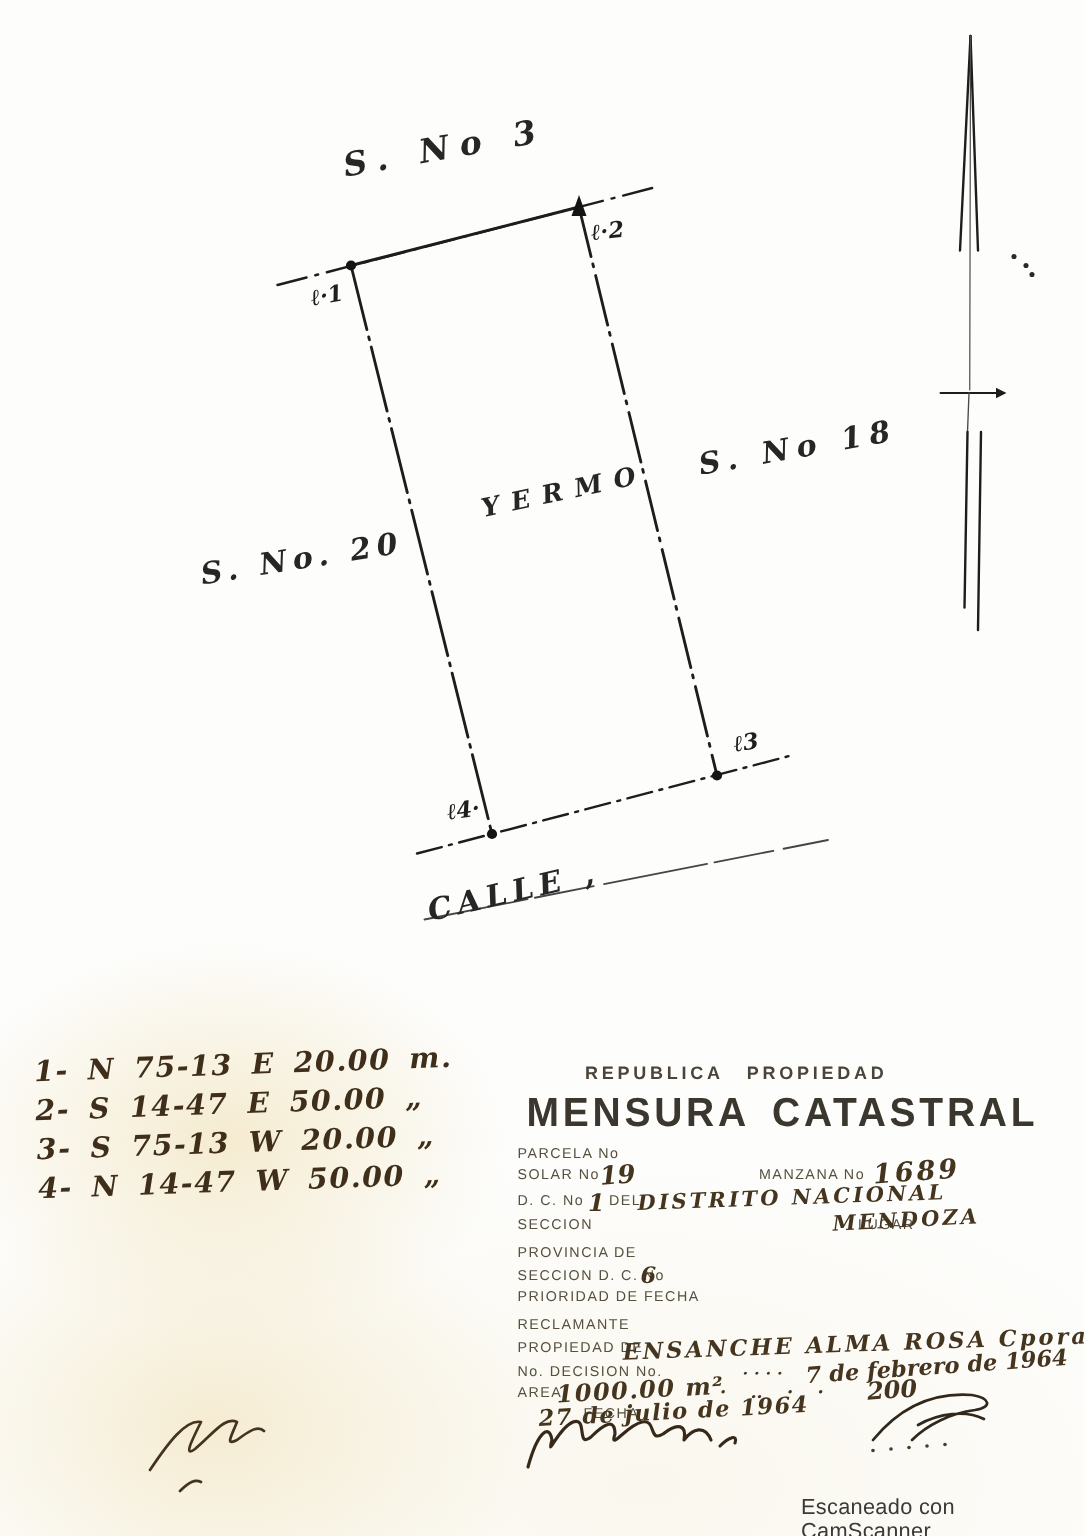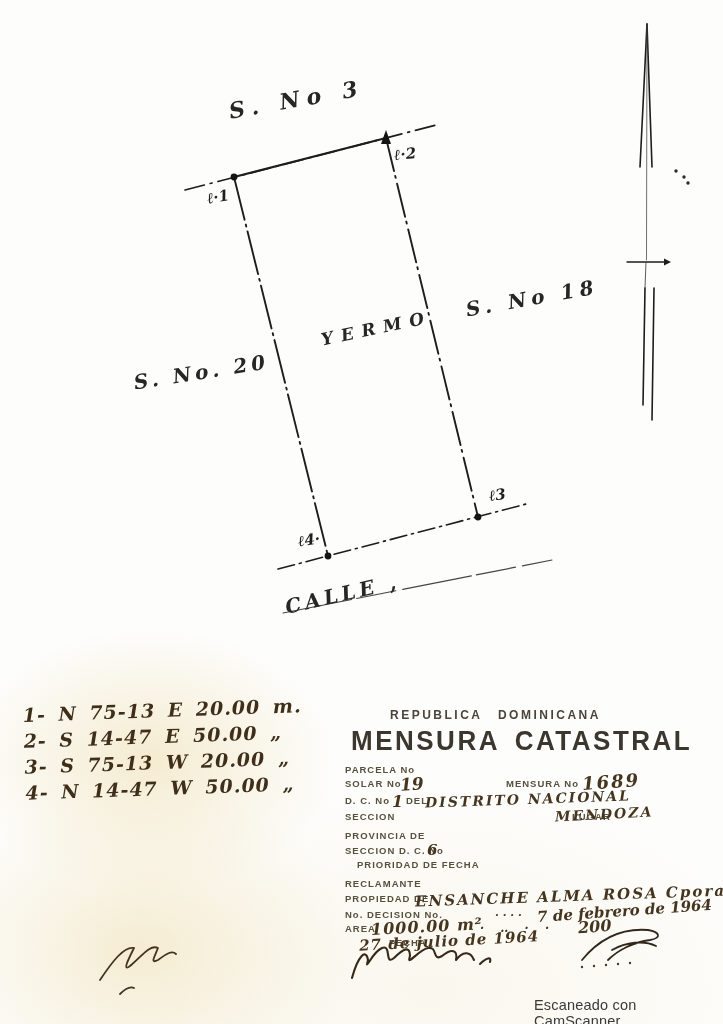--- a/index.html
+++ b/index.html
@@ -33,21 +33,21 @@
   
   .hw{
     font-family:"DejaVu Serif", serif;
     font-style:italic;font-weight:bold;
     color:#45351f;white-space:nowrap;
   }
   .bearings{line-height:26px;font-size:19px;letter-spacing:1px;word-spacing:5px;color:#3e2e1a;}
   
   .print{
     font-family:"Liberation Sans", sans-serif;
-    font-weight:bold;color:#57503f;
+    font-weight:normal;color:#57503f;
     font-size:9.5px;letter-spacing:1px;white-space:nowrap;
   }
   .form-row{position:absolute;left:345px;width:378px;height:16px;}
   .form-row > span{position:absolute;top:0;}
   .country{font-size:12px;letter-spacing:2.5px;word-spacing:10px;color:#4b443a;font-weight:bold;}
   .doc-title{font-size:26px;letter-spacing:2.5px;word-spacing:6px;color:#3b362e;font-weight:bold;transform:scaleY(1.04);}
   .brand{
     font-family:"Liberation Sans", sans-serif;
     font-weight:bold;font-size:37px;letter-spacing:0.5px;
   }
@@ -126,31 +126,31 @@
   <div class="abs corner-label" style="left:489px;top:486px;transform:rotate(-8deg);">ℓ3</div>
   <div class="abs corner-label" style="left:298px;top:531px;transform:rotate(-8deg);">ℓ4·</div>
 
   <div class="abs hw bearings" style="left:24px;top:697px;transform:rotate(-2deg);">
     <div>1- N 75-13 E  20.00 m.</div>
     <div>2- S 14-47 E  50.00 „</div>
     <div>3- S 75-13 W  20.00 „</div>
     <div>4- N 14-47 W  50.00 „</div>
   </div>
 
-  <div class="abs country" style="left:390px;top:708px;">REPUBLICA  DOMINICANA</div>
+  <div class="abs country" style="left:390px;top:708px;">REPUBLICA  PROPIEDAD</div>
   <div class="abs doc-title" style="left:351px;top:726px;">MENSURA CATASTRAL</div>
 
   <div class="form-row" style="top:764px;">
     <span class="print" style="left:0;">PARCELA No</span>
   </div>
 
   <div class="form-row" style="top:778px;">
     <span class="print" style="left:0;text-align:center;">SOLAR No</span>
     <span class="hw" style="left:55px;top:-4px;font-size:17px;transform:rotate(-4deg);">19</span>
-    <span class="print" style="left:161px;">MENSURA No</span>
+    <span class="print" style="left:161px;">MANZANA No</span>
     <span class="hw" style="left:237px;top:-7px;font-size:18px;letter-spacing:2px;transform:rotate(-4deg);">1689</span>
   </div>
 
   <div class="form-row" style="top:795px;">
     <span class="print" style="left:0;">D. C. No</span>
     <span class="hw" style="left:47px;top:-3px;font-size:16px;">1</span>
     <span class="print" style="left:61px;">DEL</span>
     <span class="hw" style="left:80px;top:-4px;font-size:14px;letter-spacing:2px;transform:rotate(-2deg);">DISTRITO NACIONAL</span>
   </div>
 
@@ -163,21 +163,21 @@
   <div class="form-row" style="top:830px;text-align:right;">
     <span class="print" style="left:0;">PROVINCIA DE</span>
   </div>
 
   <div class="form-row" style="top:845px;">
     <span class="print" style="left:0;">SECCION D. C. No</span>
     <span class="hw" style="left:82px;top:-4px;font-size:15px;">6</span>
   </div>
 
   <div class="form-row" style="top:859px;">
-    <span class="print" style="left:12px;">PRIORIDAD DE FECHA</span>
+    <span class="print" style="left:0;">PRIORIDAD DE FECHA</span>
   </div>
 
   <div class="form-row" style="top:878px;">
     <span class="print" style="left:0;">RECLAMANTE</span>
   </div>
 
   <div class="form-row" style="top:893px;">
     <span class="print" style="left:0;">PROPIEDAD DE</span>
     <span class="hw" style="left:70px;top:-6px;font-size:15px;letter-spacing:2px;transform:rotate(-2deg);">ENSANCHE ALMA ROSA Cpora</span>
   </div>

